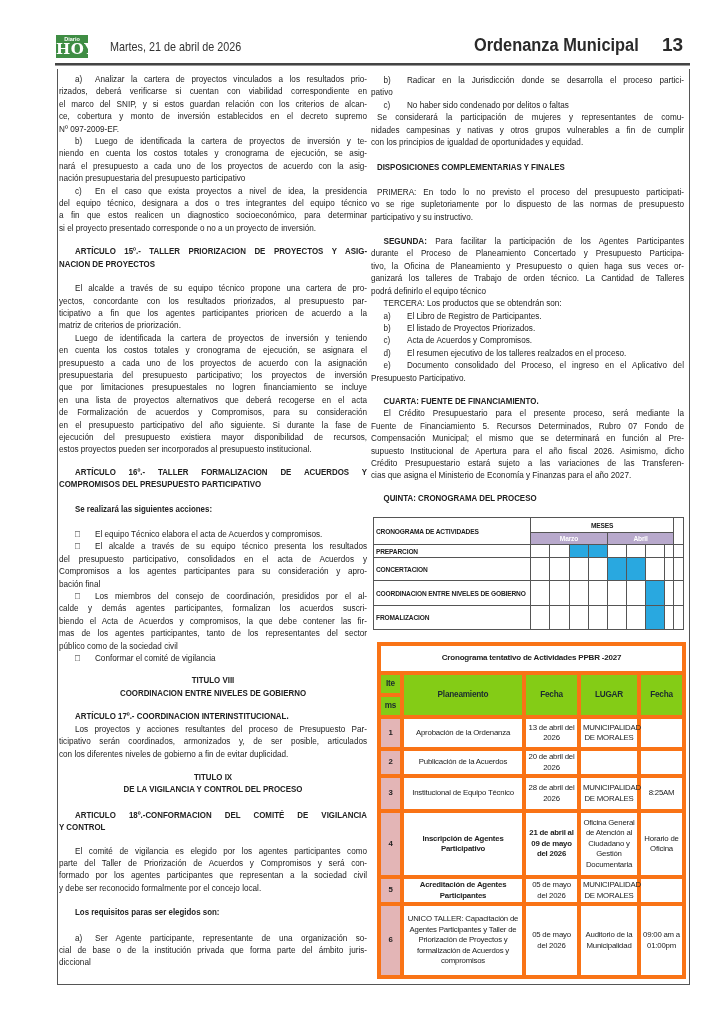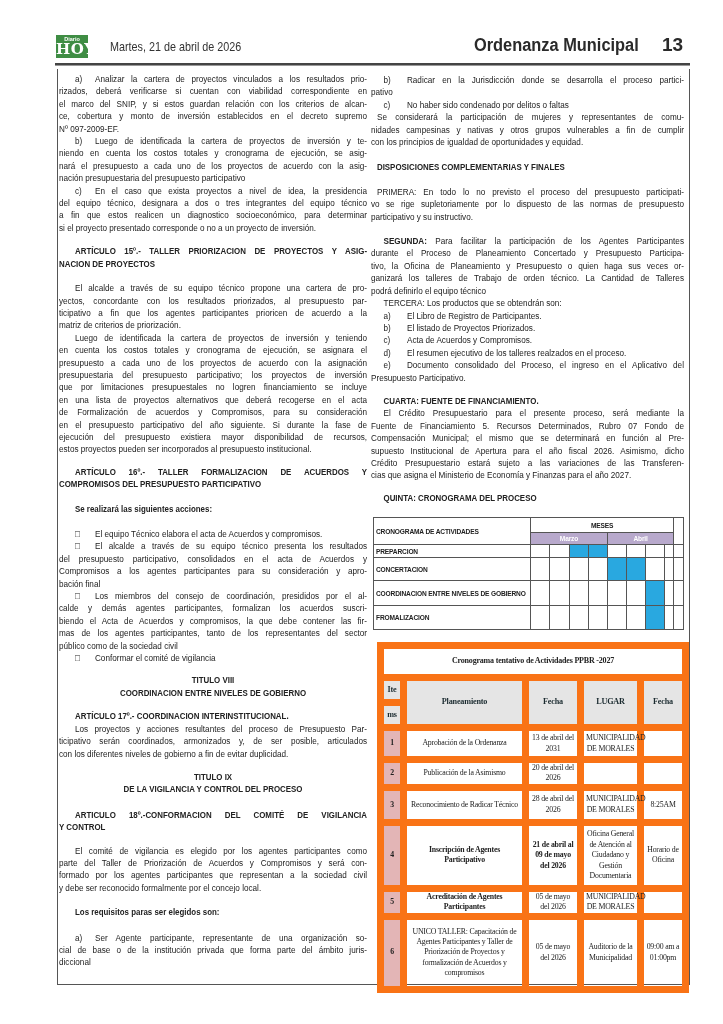--- a/index.html
+++ b/index.html
@@ -39,23 +39,23 @@
   .gantt{left:373px;top:517px;width:310px;font-size:6.6px;letter-spacing:-.15px;}
   .gantt td{border:1px solid #555;padding:0 2px;overflow:hidden;white-space:nowrap;}
   .gantt .glabel{font-weight:bold;color:#222;text-align:left;}
   .gantt .meses{text-align:center;font-weight:bold;color:#222;}
   .gantt .month{background:#b8a9cc;color:#fff;text-align:center;font-weight:bold;}
   .gantt td.on{background:#29a8e0;}
   .gantt tr.h1{height:15px;} .gantt tr.h2{height:12px;}
   .gantt tr.r0{height:13px;} .gantt tr.r1{height:23px;} .gantt tr.r2{height:25px;} .gantt tr.r3{height:24px;}
   
   .sched{left:377px;top:642px;width:305px;font-size:7.8px;line-height:10.4px;letter-spacing:-.2px;}
-  .sched td{border:7px solid #f97316;text-align:center;vertical-align:middle;padding:0 2px;color:#222;font-family:Liberation Serif, serif;}
+  .sched td{border:4px solid #f97316;text-align:center;vertical-align:middle;padding:0 2px;color:#222;}
   .sched .title td{background:#fff;font-weight:bold;height:25px;font-size:8px;}
-  .sched .hd td{background:#e5e5e5;font-weight:bold;color:#1b2b30;font-size:8.2px;}
+  .sched .hd td{background:#84cc16;font-weight:bold;color:#1b2b30;font-size:8.2px;}
   .sched .hd .itm{height:18px;}
   .sched .num{background:#e3b5b6;font-weight:bold;}
   .sched .b{font-weight:bold;}
   .sched tr.s1{height:32px;} .sched tr.s2{height:27px;} .sched tr.s3{height:35px;}
   .sched tr.s4{height:66px;} .sched tr.s5{height:27px;} .sched tr.s6{height:73px;}
 </style>
 </head>
 <body>
 
 <div class="abs logo">
@@ -327,34 +327,34 @@
     <td rowspan="2">Fecha</td>
     <td rowspan="2">LUGAR</td>
     <td rowspan="2">Fecha</td>
   </tr>
   <tr class="hd">
     <td class="itm">ms</td>
   </tr>
   <tr class="s1">
     <td class="num">1</td>
     <td>Aprobación de la Ordenanza</td>
-    <td>13 de abril del 2031</td>
+    <td>13 de abril del 2026</td>
     <td>MUNICIPALIDAD DE MORALES</td>
     <td></td>
   </tr>
   <tr class="s2">
     <td class="num">2</td>
-    <td>Publicación de la Asimismo</td>
+    <td>Publicación de la Acuerdos</td>
     <td>20 de abril del 2026</td>
     <td></td>
     <td></td>
   </tr>
   <tr class="s3">
     <td class="num">3</td>
-    <td>Reconocimiento de Radicar Técnico</td>
+    <td>Institucional de Equipo Técnico</td>
     <td>28 de abril del 2026</td>
     <td>MUNICIPALIDAD DE MORALES</td>
     <td>8:25AM</td>
   </tr>
   <tr class="s4">
     <td class="num">4</td>
     <td class="b">Inscripción de Agentes Participativo</td>
     <td class="b">21 de abril al 09 de mayo del 2026</td>
     <td>Oficina General de Atención al Ciudadano y Gestión Documentaria</td>
     <td>Horario de Oficina</td>

